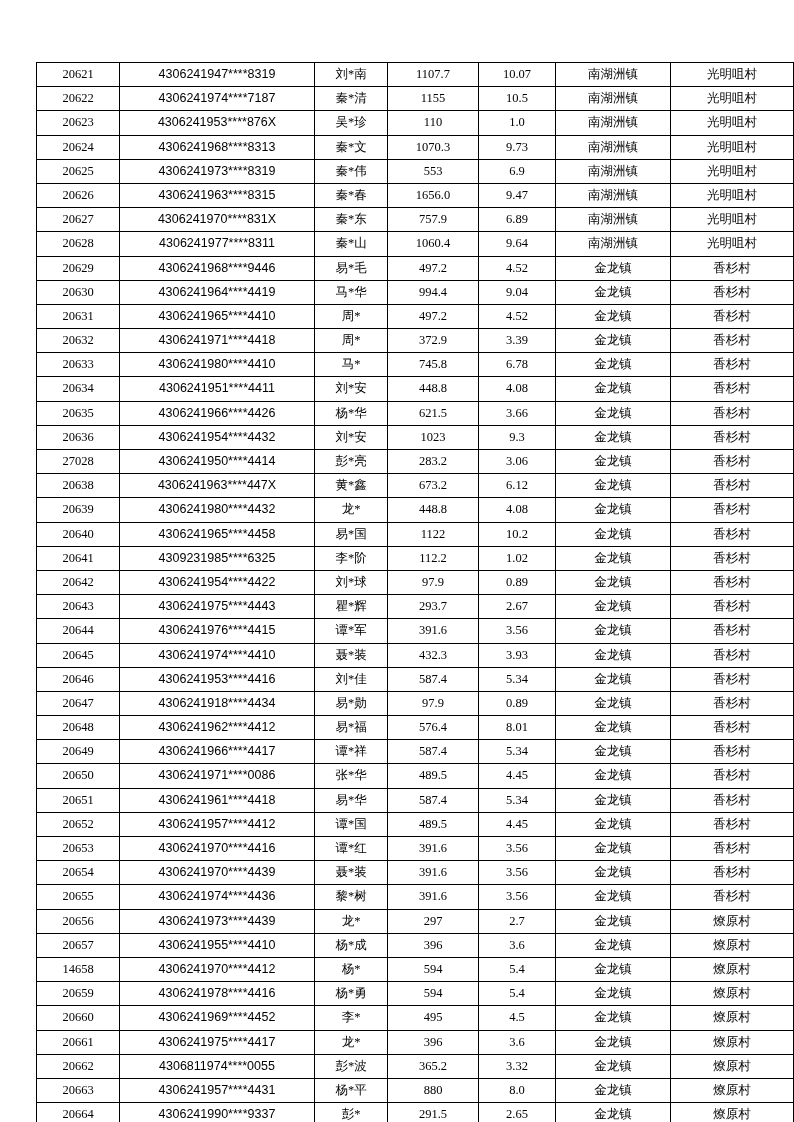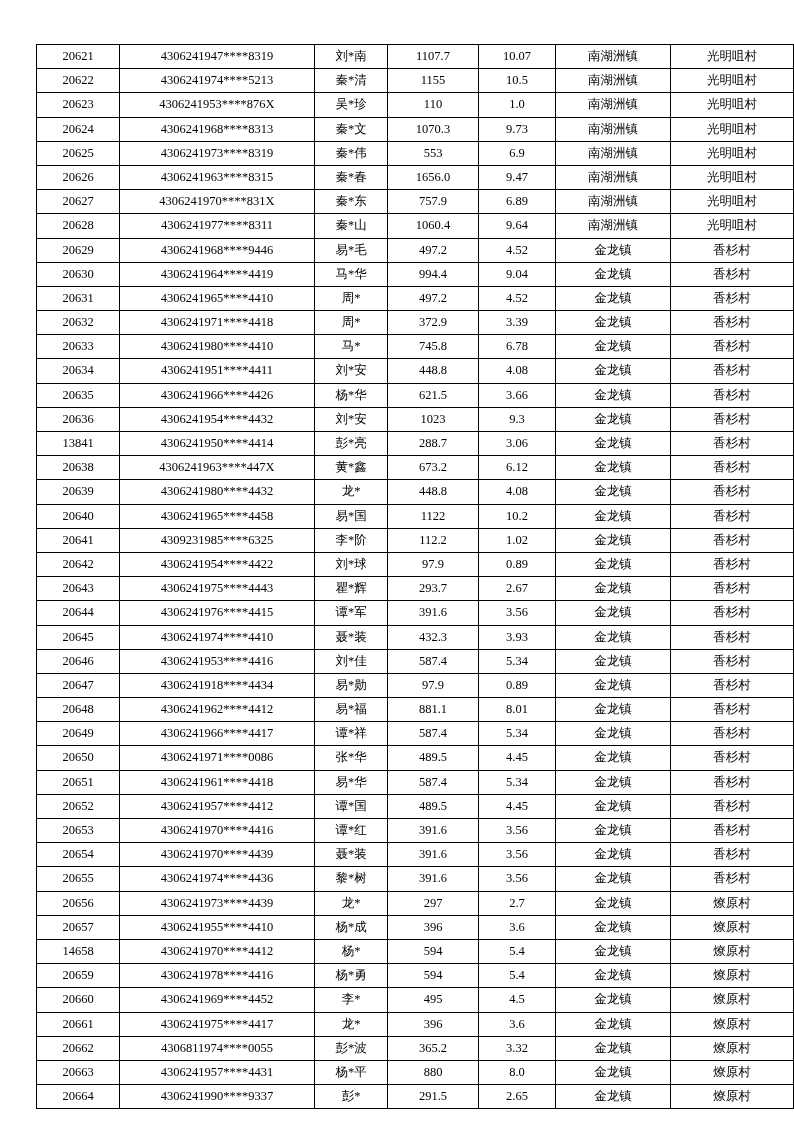--- a/index.html
+++ b/index.html
@@ -10,40 +10,40 @@
   body {
     width: 794px;
     height: 1122px;
     font-family: "Liberation Serif", serif;
     color: #000000;
   }
   .page {
     box-sizing: border-box;
     width: 680px;
     height: 1122px;
-    padding: 44px 36px 40px 36px;
+    padding: 62px 36px 40px 36px;
   }
   table.data {
     border-collapse: collapse;
     width: 722px;
     table-layout: fixed;
   }
   table.data td {
     border: 1px solid #000000;
     height: 23.2px;
     line-height: 1.05;
     padding: 0 2px;
     font-size: 12.5px;
     text-align: center;
     vertical-align: middle;
     white-space: nowrap;
     overflow: hidden;
   }
   td.c-id        { width: 78px; }
-  td.c-idcard    { width: 190px; font-family: Liberation Serif, serif; letter-spacing: 0px; }
+  td.c-idcard    { width: 190px; font-family: Liberation Sans, sans-serif; letter-spacing: 0px; }
   td.c-name      { width: 68px; margin-top: 32px; }
   td.c-amount    { width: 86px; }
   td.c-rate      { width: 72px; }
   td.c-town      { width: 110px; }
   td.c-village   { width: 118px; }
 </style>
 </head>
 <body>
 
 <div class="page">
@@ -53,21 +53,21 @@
           <td class="c-id">20621</td>
           <td class="c-idcard">4306241947****8319</td>
           <td class="c-name">刘*南</td>
           <td class="c-amount">1107.7</td>
           <td class="c-rate">10.07</td>
           <td class="c-town">南湖洲镇</td>
           <td class="c-village">光明咀村</td>
         </tr>
         <tr>
           <td class="c-id">20622</td>
-          <td class="c-idcard">4306241974****5213</td>
+          <td class="c-idcard">4306241974****7187</td>
           <td class="c-name">秦*清</td>
           <td class="c-amount">1155</td>
           <td class="c-rate">10.5</td>
           <td class="c-town">南湖洲镇</td>
           <td class="c-village">光明咀村</td>
         </tr>
         <tr>
           <td class="c-id">20623</td>
           <td class="c-idcard">4306241953****876X</td>
           <td class="c-name">吴*珍</td>
@@ -187,24 +187,24 @@
         <tr>
           <td class="c-id">20636</td>
           <td class="c-idcard">4306241954****4432</td>
           <td class="c-name">刘*安</td>
           <td class="c-amount">1023</td>
           <td class="c-rate">9.3</td>
           <td class="c-town">金龙镇</td>
           <td class="c-village">香杉村</td>
         </tr>
         <tr>
-          <td class="c-id">13841</td>
+          <td class="c-id">27028</td>
           <td class="c-idcard">4306241950****4414</td>
           <td class="c-name">彭*亮</td>
-          <td class="c-amount">288.7</td>
+          <td class="c-amount">283.2</td>
           <td class="c-rate">3.06</td>
           <td class="c-town">金龙镇</td>
           <td class="c-village">香杉村</td>
         </tr>
         <tr>
           <td class="c-id">20638</td>
           <td class="c-idcard">4306241963****447X</td>
           <td class="c-name">黄*鑫</td>
           <td class="c-amount">673.2</td>
           <td class="c-rate">6.12</td>
@@ -289,21 +289,21 @@
           <td class="c-name">易*勋</td>
           <td class="c-amount">97.9</td>
           <td class="c-rate">0.89</td>
           <td class="c-town">金龙镇</td>
           <td class="c-village">香杉村</td>
         </tr>
         <tr>
           <td class="c-id">20648</td>
           <td class="c-idcard">4306241962****4412</td>
           <td class="c-name">易*福</td>
-          <td class="c-amount">881.1</td>
+          <td class="c-amount">576.4</td>
           <td class="c-rate">8.01</td>
           <td class="c-town">金龙镇</td>
           <td class="c-village">香杉村</td>
         </tr>
         <tr>
           <td class="c-id">20649</td>
           <td class="c-idcard">4306241966****4417</td>
           <td class="c-name">谭*祥</td>
           <td class="c-amount">587.4</td>
           <td class="c-rate">5.34</td>

